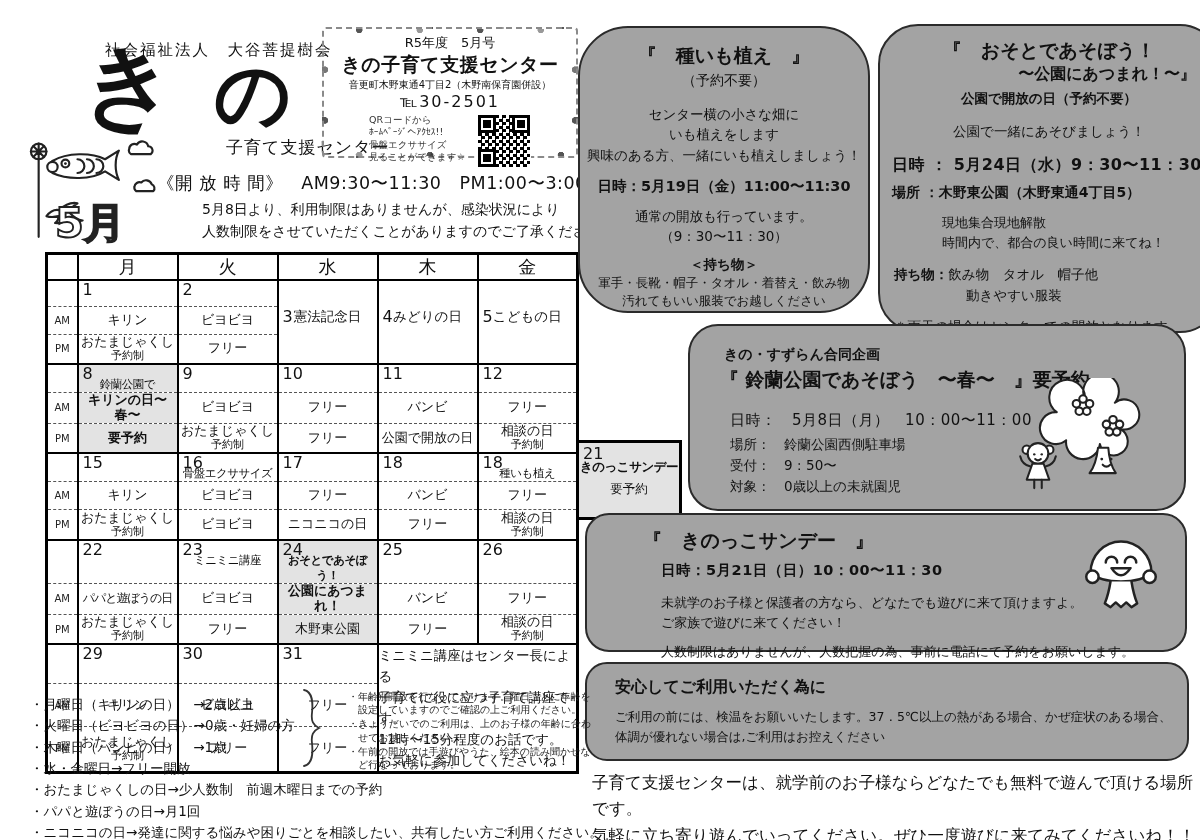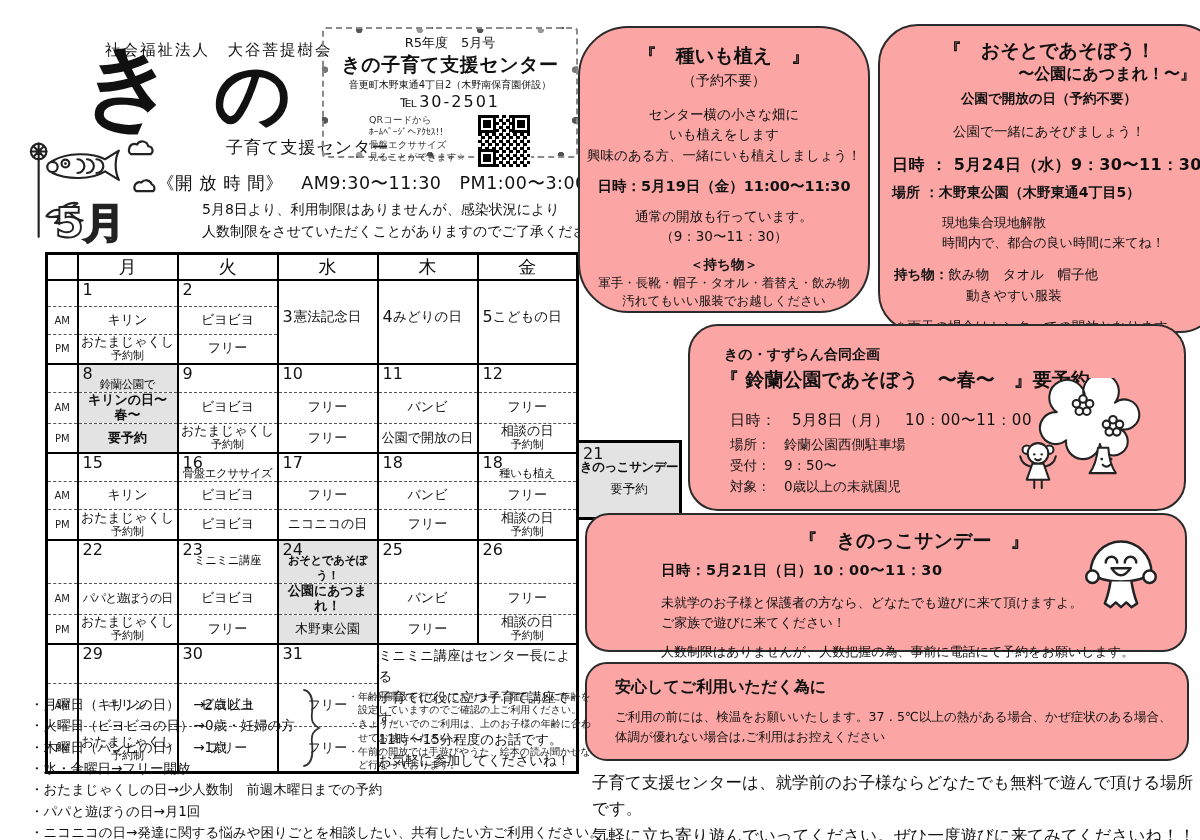--- a/index.html
+++ b/index.html
@@ -64,21 +64,21 @@
   .bold{font-weight:bold;}
   .mini{vertical-align:top;text-align:left;font-size:13.5px;line-height:1.55;padding:6px 2px 0 12px;}
 
   .sunday{left:576px;top:440px;width:106px;height:80px;background:#e3e3e3;border:3px solid #000;
           box-sizing:border-box;text-align:center;}
   .sunday .sd{position:absolute;left:4px;top:1px;font-size:16px;}
   .sunday .st{margin-top:16px;font-size:12.5px;font-weight:bold;letter-spacing:-0.5px;}
   .sunday .sn2{margin-top:5px;font-size:12.5px;}
 
   
-  .bx{border:2px solid #2b2b2b;box-sizing:border-box;background:#fca5a5;}
+  .bx{border:2px solid #2b2b2b;box-sizing:border-box;background:#a3a3a3;}
   .b-tane{left:578px;top:26px;width:292px;height:287px;border-radius:50px;text-align:center;padding-top:15px;}
   .b-tane .t1{font-size:19px;font-weight:bold;}
   .b-tane .t2{font-size:14px;margin-top:3px;}
   .b-tane .body{font-size:13.5px;line-height:1.5;margin-top:14px;}
   .b-tane .dt{font-size:14.5px;font-weight:bold;margin-top:12px;}
   .b-tane .open{font-size:13.5px;line-height:1.5;margin-top:10px;}
   .b-tane .it{font-size:13.5px;font-weight:bold;margin-top:10px;}
   .b-tane .itl{font-size:12.5px;line-height:1.4;}
 
   .b-osoto{left:878px;top:24px;width:342px;height:309px;border-radius:40px;padding-top:12px;}
@@ -95,21 +95,21 @@
   .b-osoto .rain{font-size:13.5px;padding-left:14px;margin-top:12px;line-height:1.4;}
 
   .b-suzu{left:688px;top:324px;width:498px;height:187px;border-radius:30px;}
   .b-suzu .org{font-size:14px;font-weight:bold;margin:20px 0 0 34px;}
   .b-suzu .t1{font-size:19px;font-weight:bold;margin:3px 0 0 30px;}
   .b-suzu .ln{font-size:13.5px;margin-left:40px;line-height:1.55;}
   .b-suzu .dt{font-size:15px;margin:16px 0 2px 40px;letter-spacing:0.5px;}
   .tree-wrap{right:26px;top:52px;position:absolute;}
 
   .b-kino{left:585px;top:513px;width:602px;height:139px;border-radius:24px;}
-  .b-kino .t1{font-size:19px;font-weight:bold;margin:13px 0 0 56px;text-align:center;}
+  .b-kino .t1{font-size:19px;font-weight:bold;margin:13px 0 0 56px;}
   .b-kino .dt{font-size:14.5px;font-weight:bold;margin:7px 0 0 74px;letter-spacing:0.5px;}
   .b-kino .body{font-size:13px;margin:13px 0 0 74px;line-height:1.5;}
   .b-kino .note{font-size:13px;margin:11px 0 0 74px;}
   .mush-wrap{position:absolute;right:24px;top:12px;}
 
   .b-anshin{left:585px;top:662px;width:604px;height:99px;border-radius:22px;}
   .b-anshin .t1{font-size:16px;font-weight:bold;margin:13px 0 0 28px;}
   .b-anshin .body{font-size:12.5px;margin:9px 0 0 28px;line-height:1.6;}
 
   .footer{left:592px;top:770px;font-size:16.5px;line-height:1.6;}

